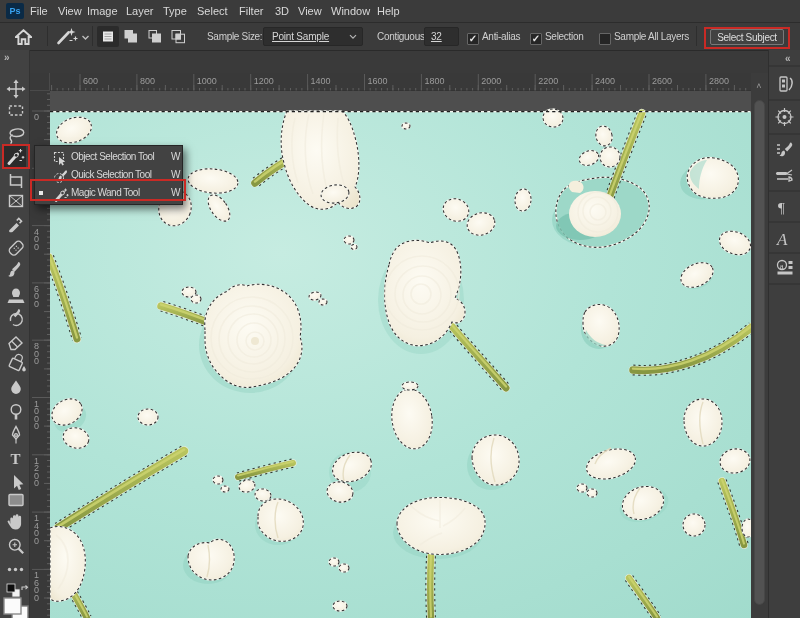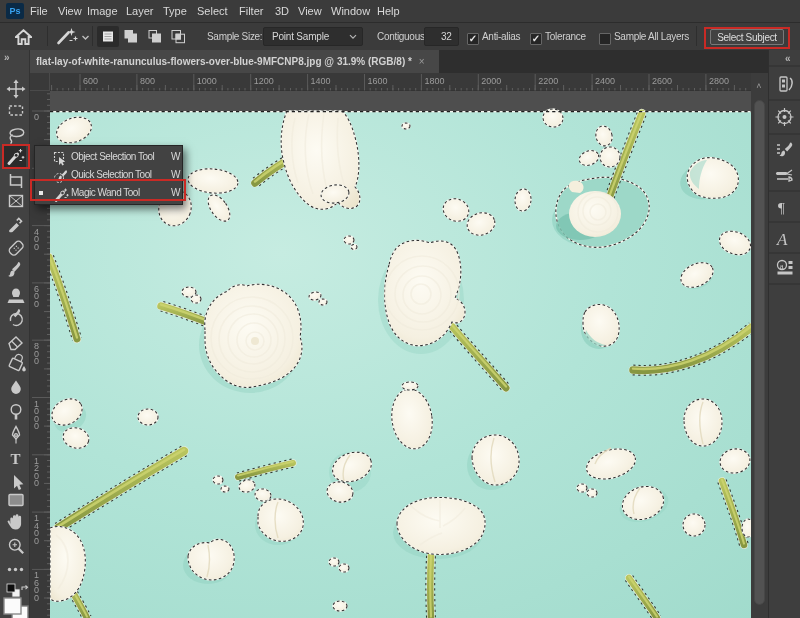--- a/index.html
+++ b/index.html
@@ -10,21 +10,21 @@
   
   #menubar{left:0;top:0;width:800px;height:22px;background:#3b3b3b;border-bottom:1px solid #2c2c2c;}
   #menubar .mi{position:absolute;top:0;height:22px;line-height:23px;font-size:11px;color:#d9d9d9;}
   #pslogo{position:absolute;left:6px;top:3px;width:18px;height:16px;border-radius:2px;
           background:#0a2a46;color:#38a2f0;font-size:9px;font-weight:bold;text-align:center;line-height:16px;}
   
   #optionsbar{left:0;top:23px;width:800px;height:27px;background:#3b3b3b;border-bottom:1px solid #2a2a2a;}
   .optxt{position:absolute;font-size:10px;letter-spacing:-0.3px;color:#cfcfcf;top:8px;text-align:right;}
   .vsep{position:absolute;top:3px;height:20px;width:1px;background:#2e2e2e;}
   .inputbox{position:absolute;background:#2e2e2e;border:1px solid #272727;border-radius:2px;
-            color:#d6d6d6;font-size:10px;letter-spacing:-0.2px;}
+            color:#d6d6d6;font-size:10px;letter-spacing:-0.2px;text-decoration:underline;}
   .cb{position:absolute;top:10px;width:10px;height:10px;background:#252525;border:1px solid #666;
       border-radius:1px;color:#e8e8e8;font-size:10px;line-height:10px;text-align:center;font-weight:bold;}
   
   #tabstrip{left:30px;top:50px;width:738px;height:23px;background:#2e2e2e;}
   #tab{position:absolute;left:0;top:0;width:409px;height:23px;background:#474747;
        color:#d2d2d2;font-size:10px;font-weight:bold;line-height:24px;padding-left:6px;letter-spacing:0;box-sizing:border-box;}
   
   #toolbar{left:0;top:50px;width:30px;height:568px;background:#424242;border-right:1px solid #333;box-sizing:border-box;}
   
   #cornerbox{left:30px;top:73px;width:20px;height:18px;background:#393939;border-right:1px solid #4a4a4a;border-bottom:1px solid #4a4a4a;box-sizing:border-box;}
@@ -95,34 +95,31 @@
       </g>
     </svg>
     <span class="optxt" style="left:207px">Sample Size:</span>
     <div class="inputbox" style="left:263px;top:4px;width:98px;height:17px;line-height:17px;">
       <span style="margin-left:8px;">Point Sample</span>
       <svg style="position:absolute;right:5px;top:6px" width="8" height="6" viewBox="0 0 8 6">
           <path d="M1 1.2 l3 3 l3-3" fill="none" stroke="#b5b5b5" stroke-width="1.2"></path>
         </svg>
     </div>
     <span class="optxt" style="left:377px">Contiguous:</span>
-    <div class="inputbox" style="left:424px;top:4px;width:33px;height:17px;line-height:17px;"><span style="margin-left:16px;">32</span></div>
+    <div class="inputbox" style="left:424px;top:4px;width:33px;height:17px;line-height:17px;"><span style="margin-left:6px;">32</span></div>
     <div class="cb" style="left:467px;">✓</div>
     <span class="optxt" style="left:482px">Anti-alias</span>
     <div class="cb" style="left:530px;">✓</div>
-    <span class="optxt" style="left:545px">Tolerance</span>
+    <span class="optxt" style="left:545px">Selection</span>
     <div class="cb" style="left:599px;"></div>
     <span class="optxt" style="left:614px">Sample All Layers</span>
     <div class="vsep" style="left:696px"></div>
     <div style="position:absolute;left:710px;top:6px;width:74px;height:16px;background:#424242;border:1px solid #787878;border-radius:2px;color:#dedede;font-size:10px;letter-spacing:-0.3px;text-align:center;line-height:16px;box-sizing:border-box;">Select Subject</div>
   </div>
 
-  <div class="abs" id="tabstrip">
-    <div id="tab">flat-lay-of-white-ranunculus-flowers-over-blue-9MFCNP8.jpg @ 31.9% (RGB/8) * <span style="color:#9a9a9a;font-weight:normal;margin-left:4px;">×</span></div>
-  </div>
 
   <div class="abs" id="toolbar">
     <svg width="29" height="568" viewBox="0 0 29 568">
 
       <text x="4" y="11" font-size="10" font-weight="bold" fill="#b5b5b5" font-family="Liberation Sans">»</text>
       <g stroke="#c9c9c9" fill="none" stroke-width="1.4">
 
         <g stroke-width="1.5">
             <path d="M16 32 v14 M9 39 h14"></path>
           </g>

